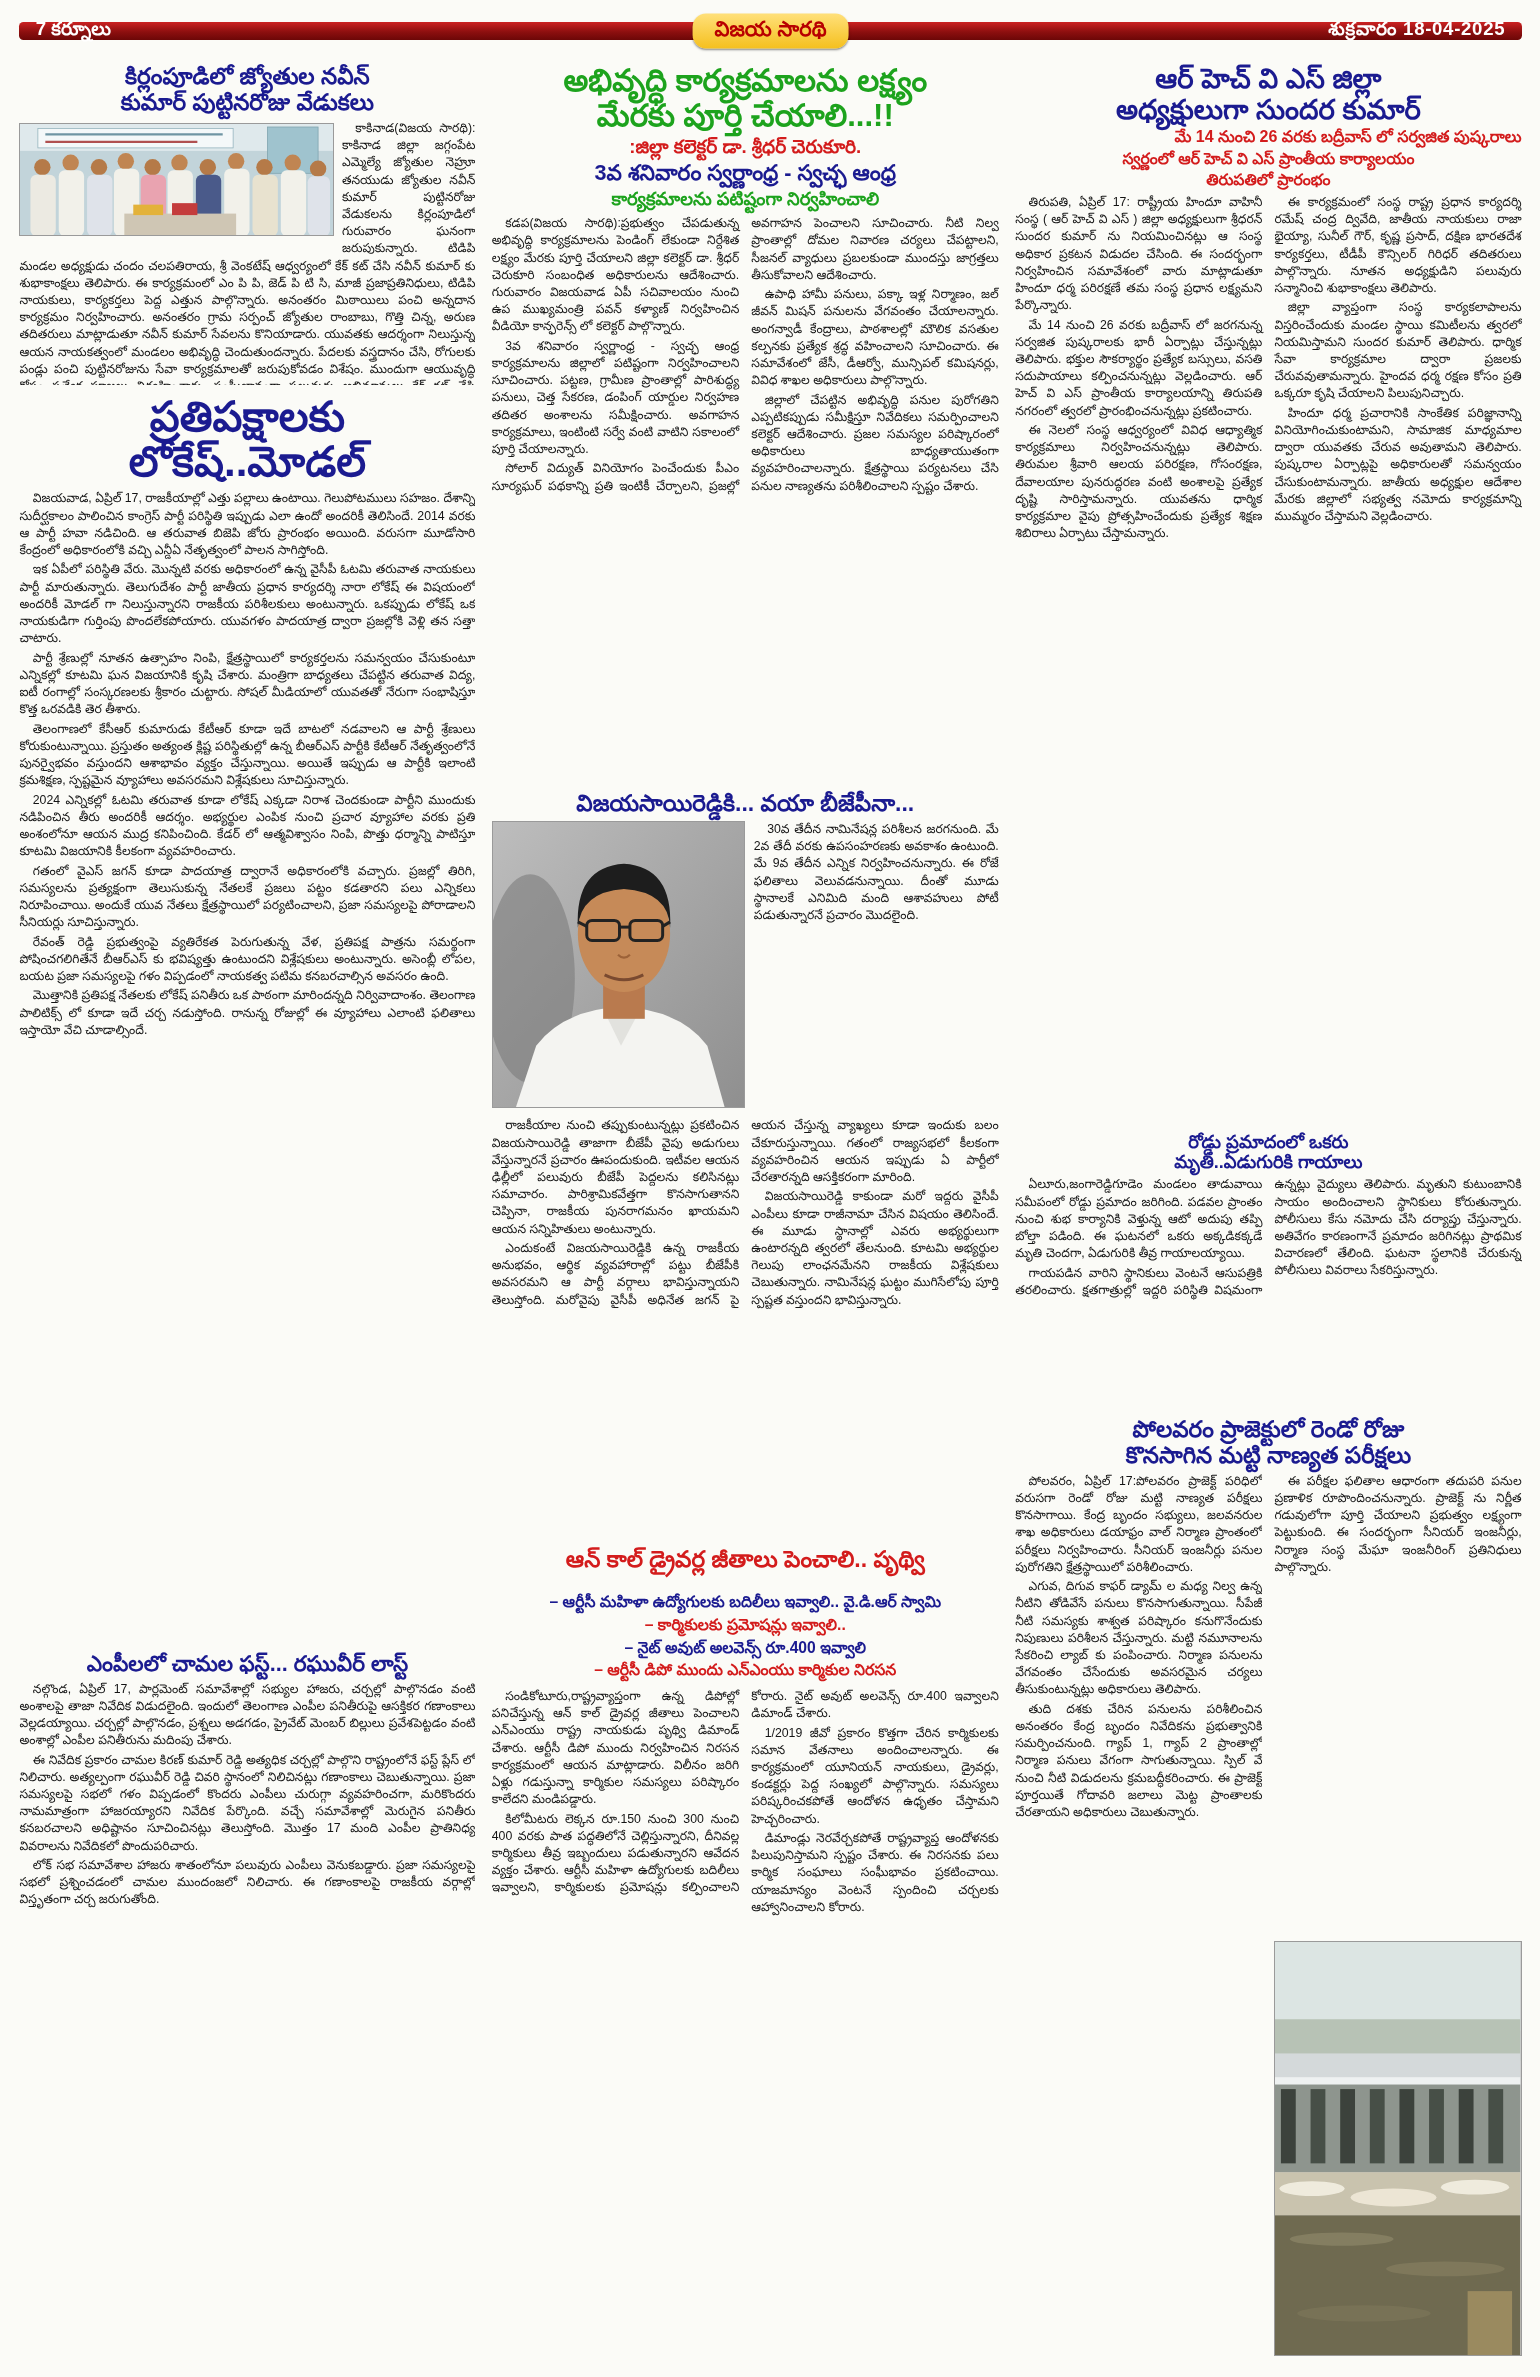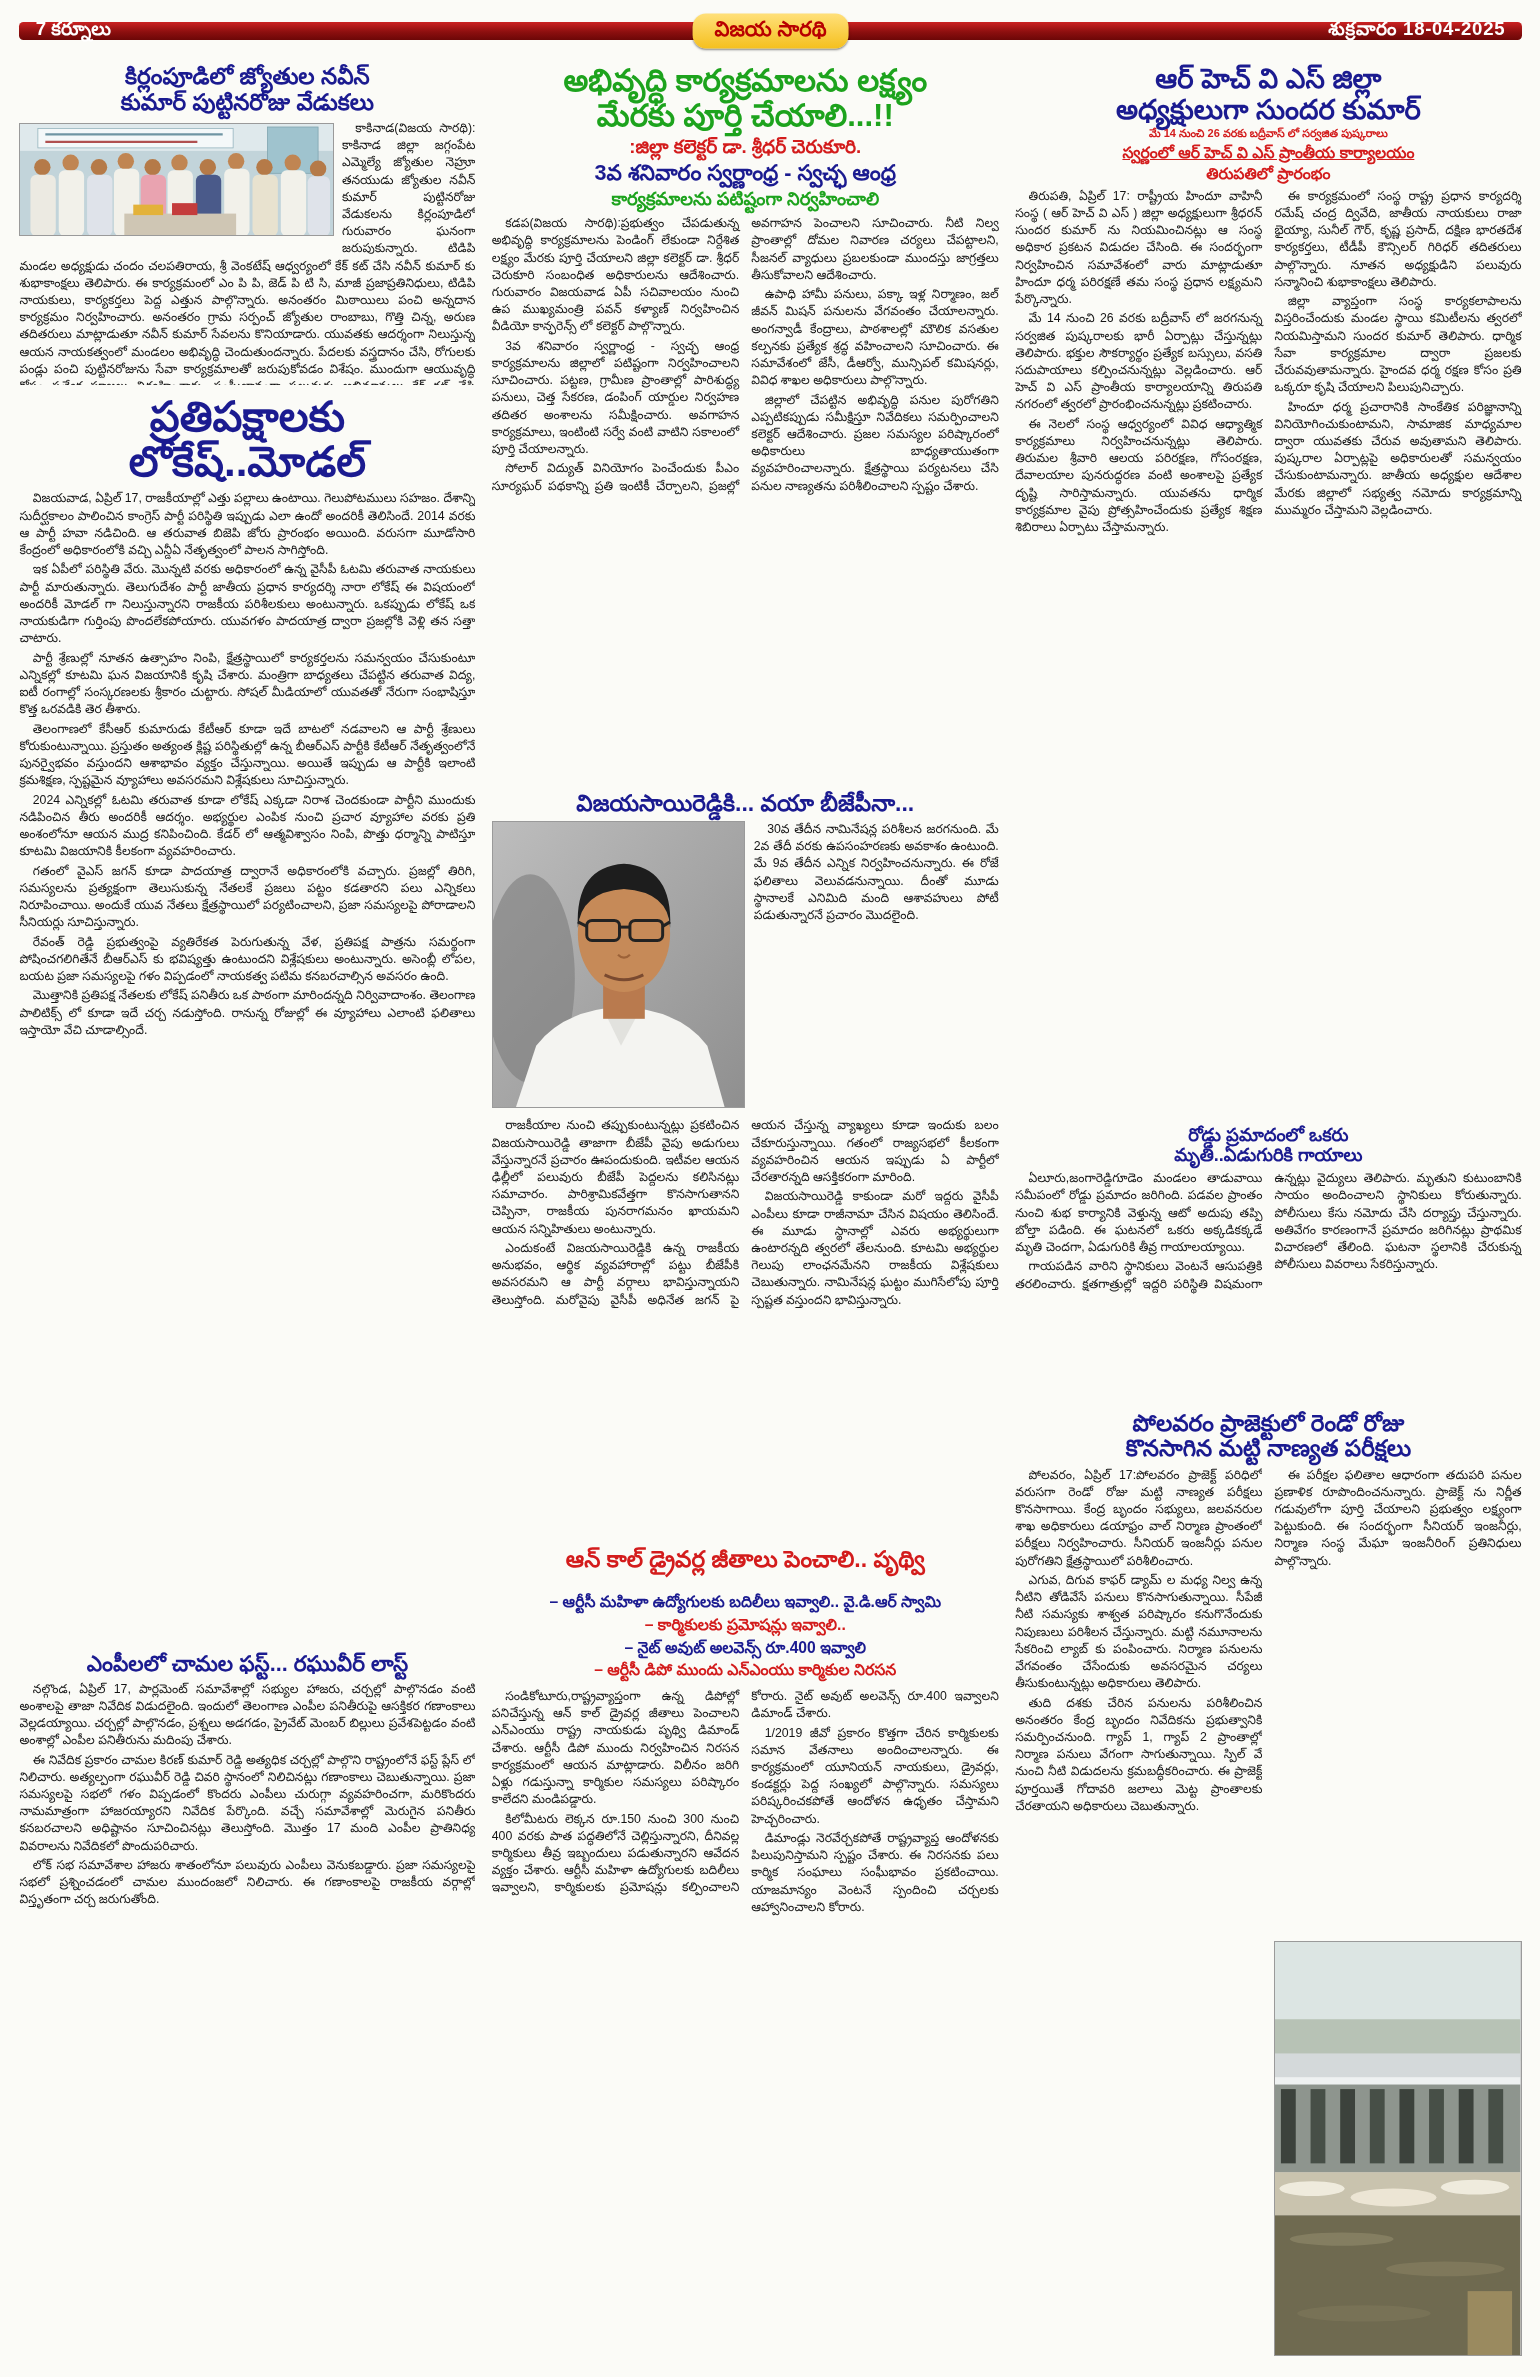--- a/index.html
+++ b/index.html
@@ -213,22 +213,22 @@
     </div>
 
     <div class="col col-right">
 
       <section>
         <h1 class="hl navy fs37">
           <span>ఆర్ హెచ్ వి ఎస్ జిల్లా</span><br>
           <span>అధ్యక్షులుగా సుందర కుమార్</span>
         </h1>
         <div>
-          <p class="kicker red" style="font-size:11px;">మే 14 నుంచి 26 వరకు బద్రీవాస్ లో సర్వజిత పుష్కరాలు</p>
-          <p class="kicker red" style="font-size:15.7px;text-decoration:underline;">స్వర్ణంలో ఆర్ హెచ్ వి ఎస్ ప్రాంతీయ కార్యాలయం</p>
+          <p class="kicker red" style="font-size:16px;text-align:right;">మే 14 నుంచి 26 వరకు బద్రీవాస్ లో సర్వజిత పుష్కరాలు</p>
+          <p class="kicker red" style="font-size:15.7px;">స్వర్ణంలో ఆర్ హెచ్ వి ఎస్ ప్రాంతీయ కార్యాలయం</p>
           <p class="kicker red" style="font-size:15.7px;text-align:center;">తిరుపతిలో ప్రారంభం</p>
         </div>
         <div class="body twocol mt6" style="height:930px;">
           <p>తిరుపతి, ఏప్రిల్ 17: రాష్ట్రీయ హిందూ వాహినీ సంస్థ ( ఆర్ హెచ్ వి ఎస్ ) జిల్లా అధ్యక్షులుగా శ్రీధరన్ సుందర కుమార్ ను నియమించినట్లు ఆ సంస్థ అధికార ప్రకటన విడుదల చేసింది. ఈ సందర్భంగా నిర్వహించిన సమావేశంలో వారు మాట్లాడుతూ హిందూ ధర్మ పరిరక్షణే తమ సంస్థ ప్రధాన లక్ష్యమని పేర్కొన్నారు.</p>
           <p>మే 14 నుంచి 26 వరకు బద్రీవాస్ లో జరగనున్న సర్వజిత పుష్కరాలకు భారీ ఏర్పాట్లు చేస్తున్నట్లు తెలిపారు. భక్తుల సౌకర్యార్థం ప్రత్యేక బస్సులు, వసతి సదుపాయాలు కల్పించనున్నట్లు వెల్లడించారు. ఆర్ హెచ్ వి ఎస్ ప్రాంతీయ కార్యాలయాన్ని తిరుపతి నగరంలో త్వరలో ప్రారంభించనున్నట్లు ప్రకటించారు.</p>
           <p>ఈ నెలలో సంస్థ ఆధ్వర్యంలో వివిధ ఆధ్యాత్మిక కార్యక్రమాలు నిర్వహించనున్నట్లు తెలిపారు. తిరుమల శ్రీవారి ఆలయ పరిరక్షణ, గోసంరక్షణ, దేవాలయాల పునరుద్ధరణ వంటి అంశాలపై ప్రత్యేక దృష్టి సారిస్తామన్నారు. యువతను ధార్మిక కార్యక్రమాల వైపు ప్రోత్సహించేందుకు ప్రత్యేక శిక్షణ శిబిరాలు ఏర్పాటు చేస్తామన్నారు.</p>
           <p>ఈ కార్యక్రమంలో సంస్థ రాష్ట్ర ప్రధాన కార్యదర్శి రమేష్ చంద్ర ద్వివేది, జాతీయ నాయకులు రాజా భైయ్యా, సునీల్ గౌర్, కృష్ణ ప్రసాద్, దక్షిణ భారతదేశ కార్యకర్తలు, టీడీపీ కౌన్సిలర్ గిరిధర్ తదితరులు పాల్గొన్నారు. నూతన అధ్యక్షుడిని పలువురు సన్మానించి శుభాకాంక్షలు తెలిపారు.</p>
           <p>జిల్లా వ్యాప్తంగా సంస్థ కార్యకలాపాలను విస్తరించేందుకు మండల స్థాయి కమిటీలను త్వరలో నియమిస్తామని సుందర కుమార్ తెలిపారు. ధార్మిక సేవా కార్యక్రమాల ద్వారా ప్రజలకు చేరువవుతామన్నారు. హైందవ ధర్మ రక్షణ కోసం ప్రతి ఒక్కరూ కృషి చేయాలని పిలుపునిచ్చారు.</p>
           <p>హిందూ ధర్మ ప్రచారానికి సాంకేతిక పరిజ్ఞానాన్ని వినియోగించుకుంటామని, సామాజిక మాధ్యమాల ద్వారా యువతకు చేరువ అవుతామని తెలిపారు. పుష్కరాల ఏర్పాట్లపై అధికారులతో సమన్వయం చేసుకుంటామన్నారు. జాతీయ అధ్యక్షుల ఆదేశాల మేరకు జిల్లాలో సభ్యత్వ నమోదు కార్యక్రమాన్ని ముమ్మరం చేస్తామని వెల్లడించారు.</p>
         </div>

